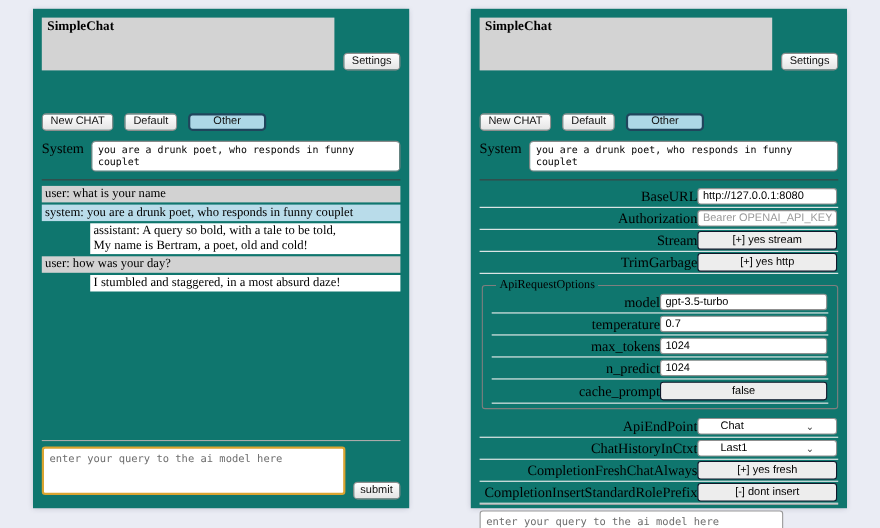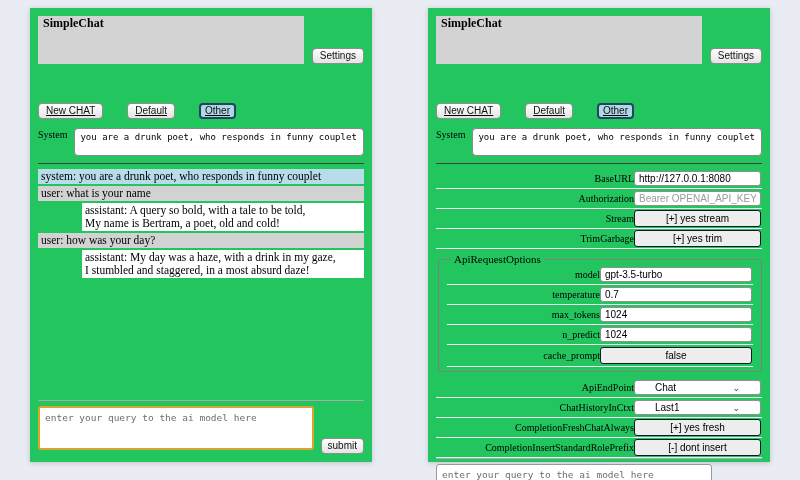--- a/index.html
+++ b/index.html
@@ -7,21 +7,21 @@
   body {
     background: #eaecf4;
     font-family: "Liberation Serif", serif;
     display: flex;
     gap: 56px;
     padding: 8px 30px;
   }
   .panel {
     width: 342px;
     height: 454px;
-    background: #22c55e;
+    background: #0f766e;
     box-shadow: 0 1px 5px rgba(60,60,90,0.25);
     padding: 8px;
     display: flex;
     flex-direction: column;
   }
   
   .titlebar-row { display: flex; align-items: stretch; }
   .titlebar {
     flex: 1;
     background: #d3d3d3;
@@ -36,29 +36,29 @@
     font-size: 10px;
     color: #111;
     background: linear-gradient(#ffffff, #e4e4e4);
     border: 1px solid #8e8e8e;
     border-radius: 4px;
     padding: 1px 7px;
     line-height: 12px;
     cursor: pointer;
     margin-top: 32px;
   }
-  .chatbtns { margin-top: 7px; display: flex; gap: 24px; text-decoration: underline; }
+  .chatbtns { margin-top: 7px; display: flex; gap: 10px; }
   .btn.active {
     background: #add8e6;
     border: 2px solid #20455c;
-    padding: 0 4px;
+    padding: 0 21px;
   }
   
   .system-row { margin-top: 9px; display: flex; align-items: flex-start; }
-  .label { font-size: 10px; color: #000; line-height: 14px; }
+  .label { font-size: 13px; color: #000; line-height: 14px; }
   .system-ta {
     flex: 1;
     height: 28px;
     margin-left: 7px;
     font-family: "DejaVu Sans Mono", monospace;
     font-size: 9px;
     line-height: 11px;
     border: 1px solid #8a8a8a;
     border-radius: 4px;
     padding: 3px 5px;
@@ -154,35 +154,34 @@
     <button class="btn">New CHAT</button>
     <button class="btn">Default</button>
     <button class="btn active">Other</button>
   </div>
   <div class="system-row">
     <span class="label">System</span>
     <textarea class="system-ta" style="">you are a drunk poet, who responds in funny couplet</textarea>
   </div>
   <hr class="hr-dark">
   <div class="messages">
+    <div class="msg user">
+      <div>user: what is your name</div>
+    </div>
     <div class="msg system">
       <div>system: you are a drunk poet, who responds in funny couplet</div>
-    </div>
-    <div class="msg user">
-      <div>user: what is your name</div>
     </div>
     <div class="msg assistant">
       <div>assistant: A query so bold, with a tale to be told,</div>
       <div>My name is Bertram, a poet, old and cold!</div>
     </div>
     <div class="msg user">
       <div>user: how was your day?</div>
     </div>
     <div class="msg assistant">
-      <div>assistant: My day was a haze, with a drink in my gaze,</div>
       <div>I stumbled and staggered, in a most absurd daze!</div>
     </div>
   </div>
   <div class="spacer"></div>
   <hr class="hr-light">
   <div class="query-row">
     <textarea class="query-ta hl" placeholder="enter your query to the ai model here" style=""></textarea>
     <button class="btn submit-btn">submit</button>
   </div>
 </div>
@@ -210,21 +209,21 @@
   <div class="srow">
     <span class="label">Authorization</span>
     <input class="sctrl-input" placeholder="Bearer OPENAI_API_KEY" style="">
   </div>
   <div class="srow">
     <span class="label">Stream</span>
     <button class="sbtn">[+] yes stream</button>
   </div>
   <div class="srow">
     <span class="label">TrimGarbage</span>
-    <button class="sbtn">[+] yes trim</button>
+    <button class="sbtn">[+] yes http</button>
   </div>
 
   <fieldset>
     <legend>ApiRequestOptions</legend>
     <div class="srow">
       <span class="label">model</span>
       <input class="sctrl-input" value="gpt-3.5-turbo" style="">
     </div>
     <div class="srow">
       <span class="label">temperature</span>

